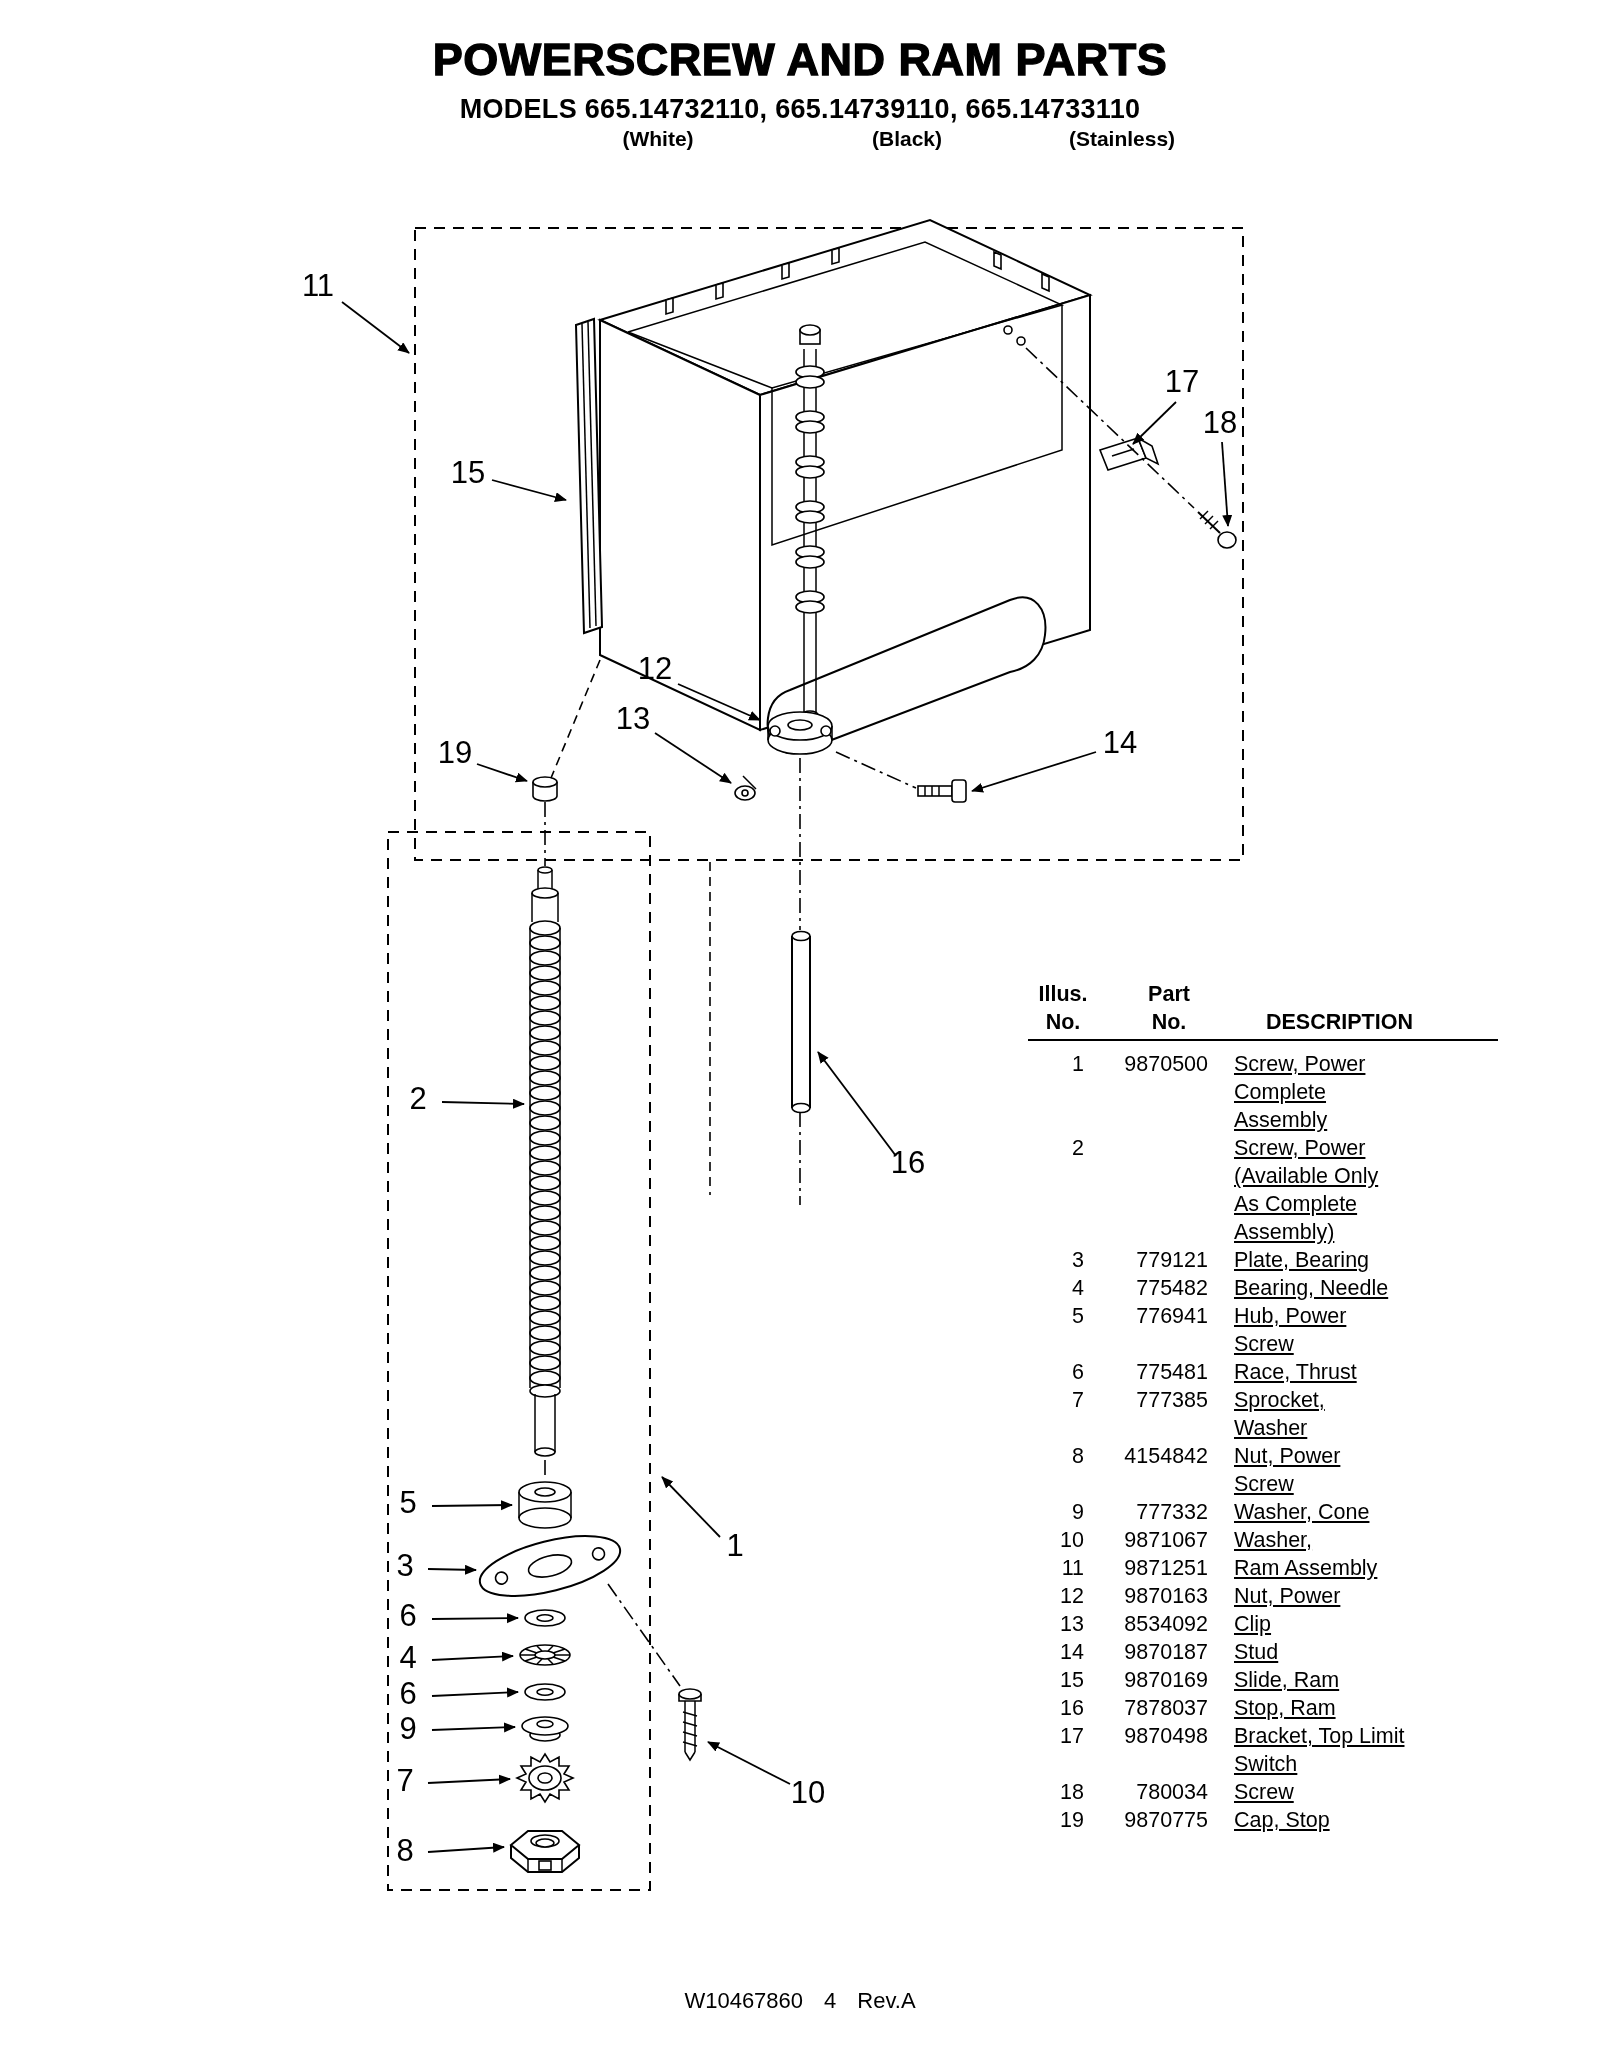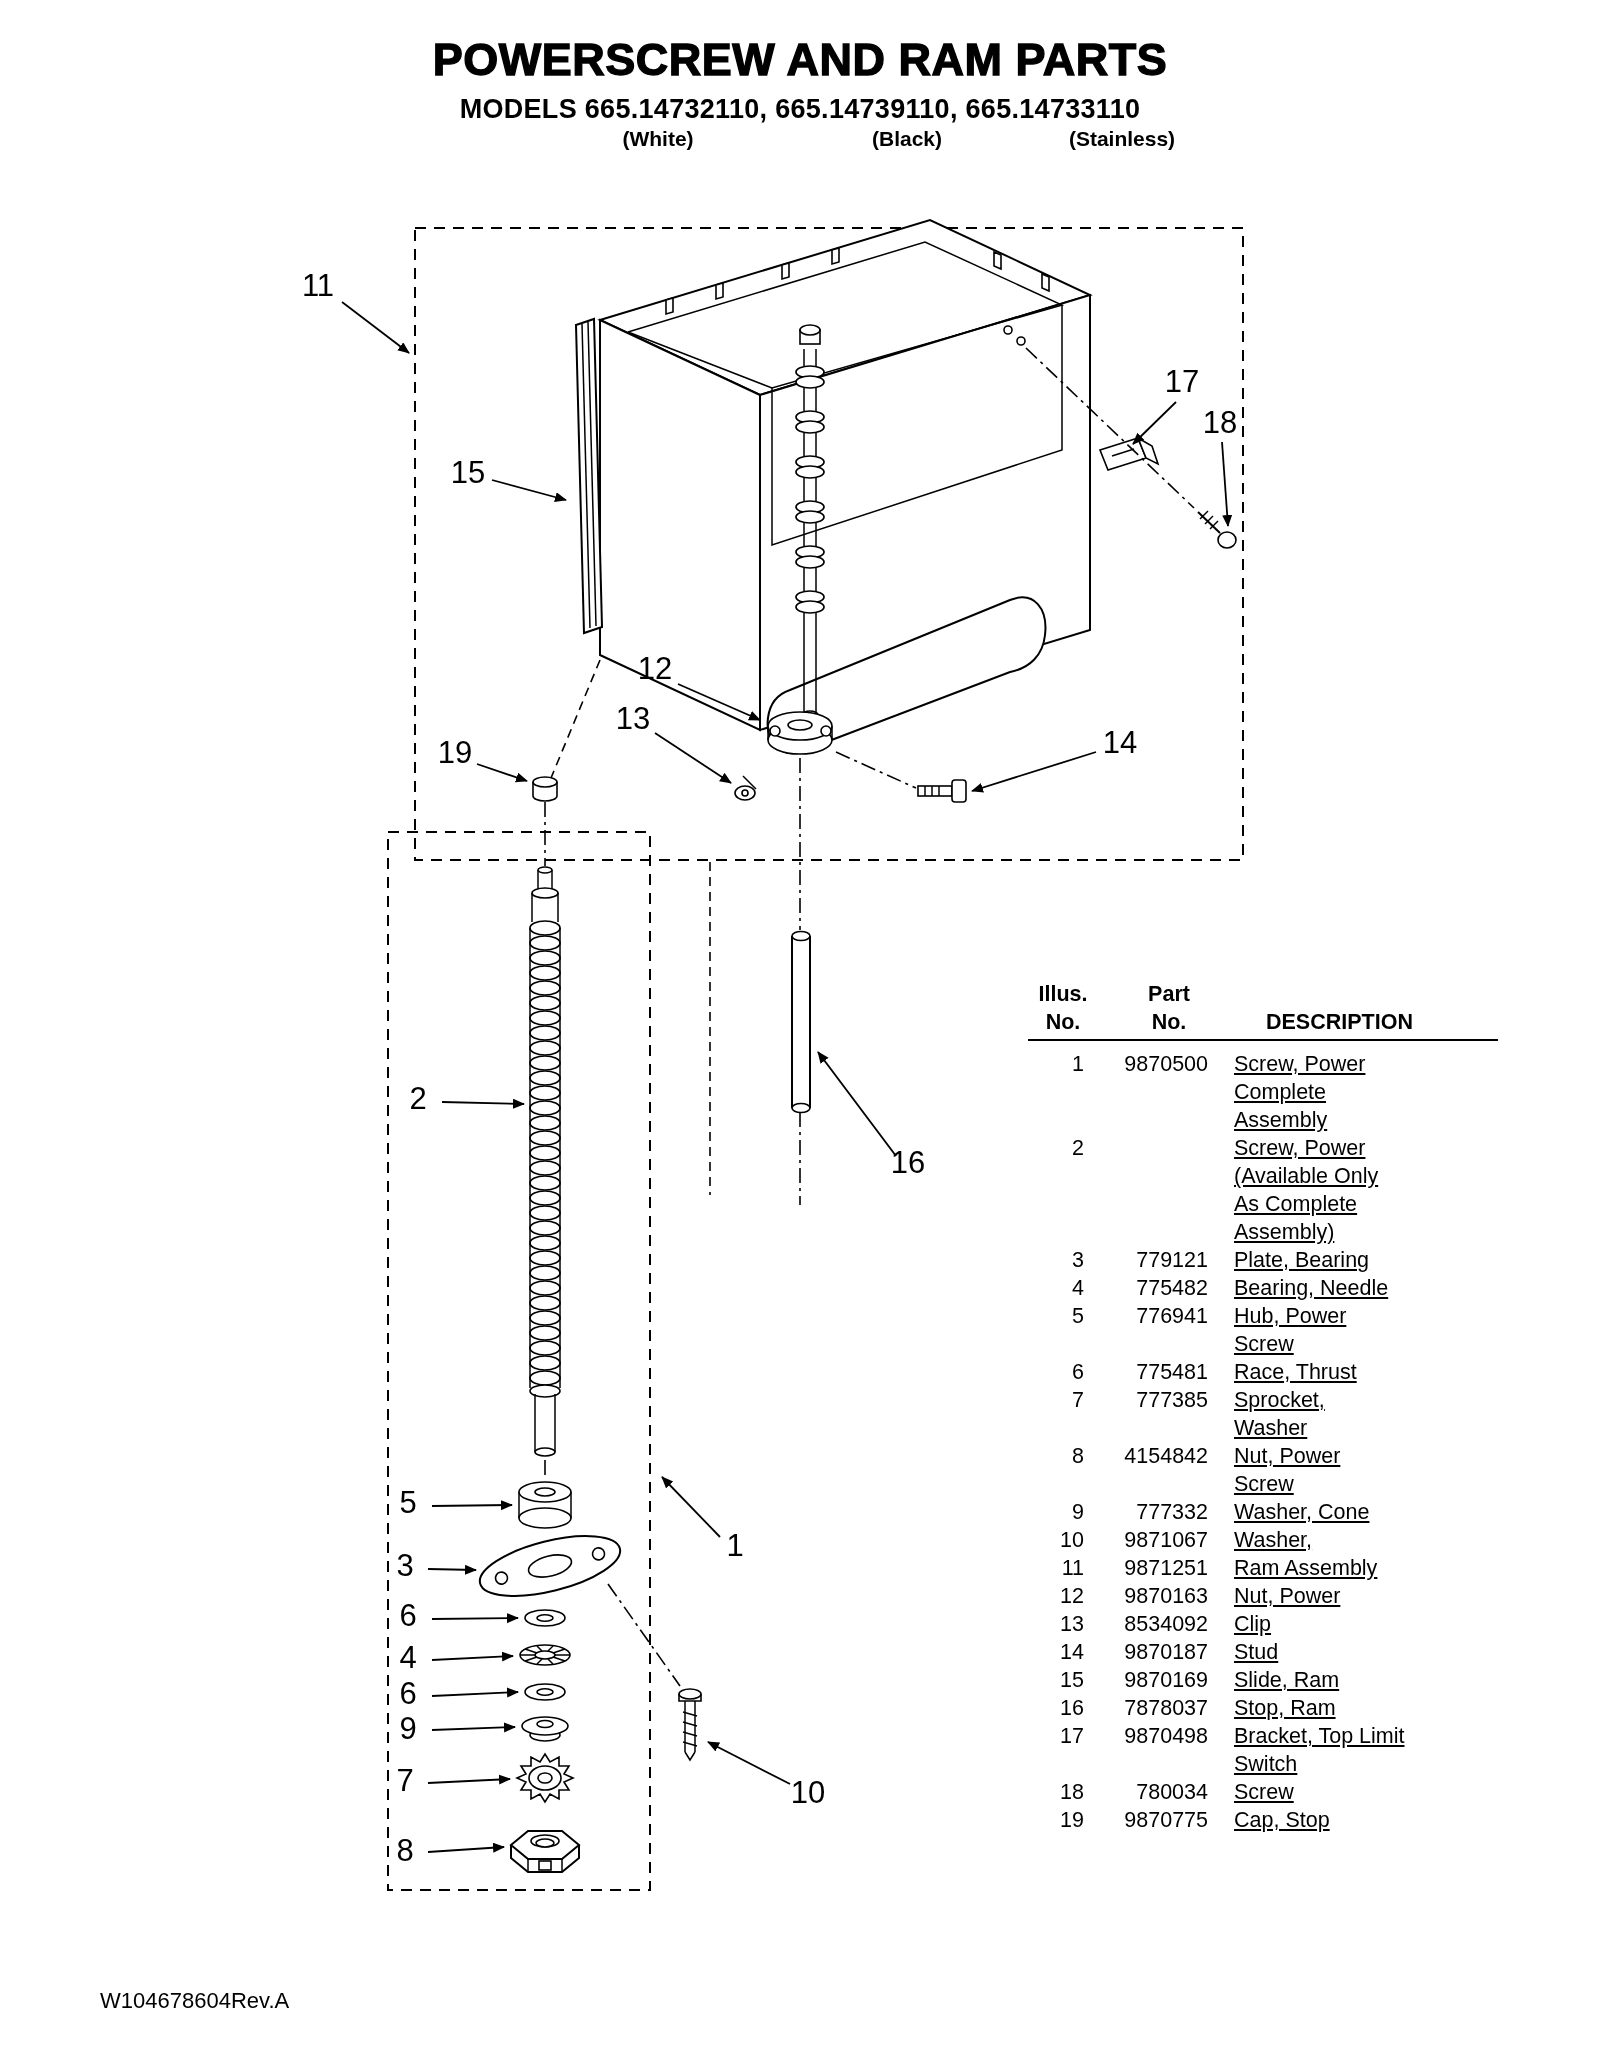--- a/index.html
+++ b/index.html
@@ -41,21 +41,21 @@
   .h2 { width:110px; text-align:center; }
   .h3 { padding-left:26px; }
   .rule { border-bottom:2.5px solid #000; margin-top:3px; margin-bottom:9px; }
   .trow { display:flex; align-items:flex-start; }
   .c1 { width:70px;  text-align:right; padding-right:14px; box-sizing:border-box; }
   .c2 { width:110px; text-align:right; box-sizing:border-box; }
   .c3 { margin-left:26px; width:215px; white-space:pre-line;text-decoration:underline; }
 
   
   .pagefooter { position:absolute; top:1988px; left:100px; right:100px;
-                display:flex; justify-content:flex-start; font-size:22px; z-index:3; }
+                display:flex; justify-content:center; font-size:22px; z-index:3;gap:21px; }
 </style>
 </head>
 <body>
 
 <div class="page">
 
   <svg class="diagram" width="1600" height="2071" viewBox="0 0 1600 2071" xmlns="http://www.w3.org/2000/svg">
     <defs>
       <marker id="arrow" markerWidth="13" markerHeight="11" refX="11" refY="5" orient="auto" markerUnits="userSpaceOnUse">
         <path d="M0,0 L12,5 L0,10 Z" fill="#000"></path>

